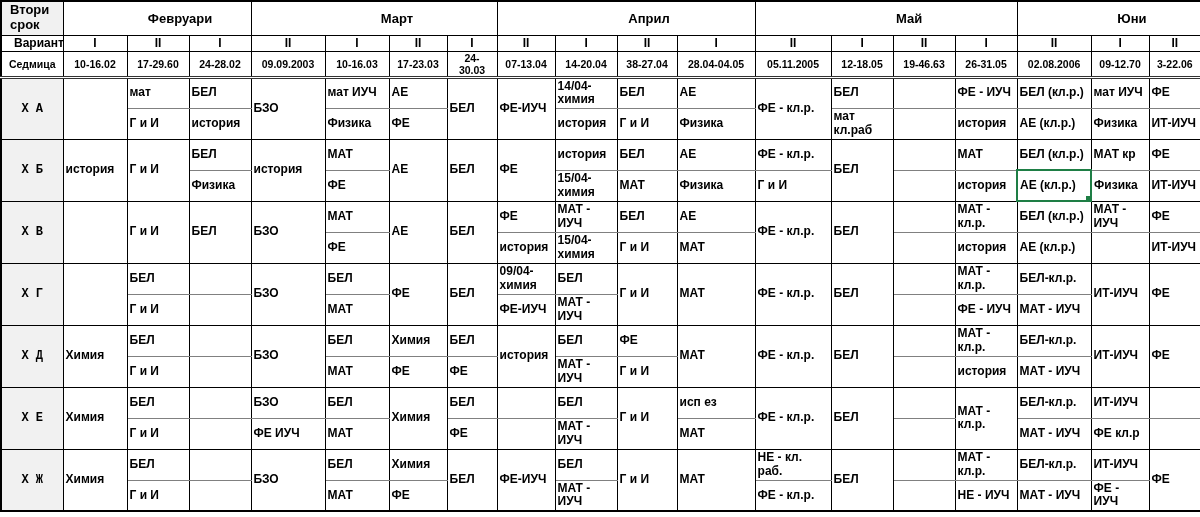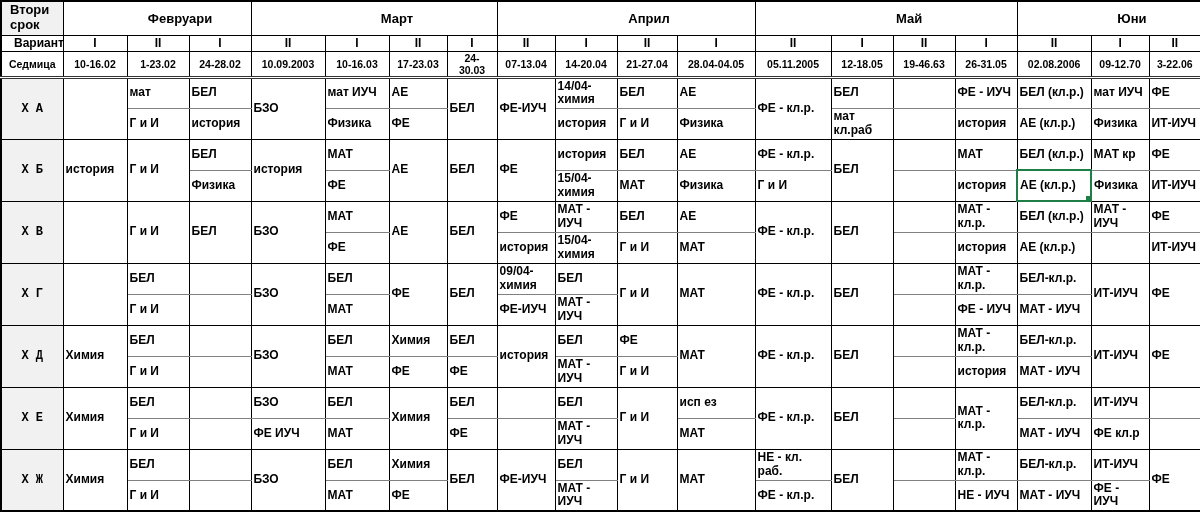--- a/index.html
+++ b/index.html
@@ -80,29 +80,29 @@
           <th>I</th>
           <th>II</th>
           <th>I</th>
           <th>II</th>
           <th>I</th>
           <th>II</th>
         </tr>
         <tr class="week-row">
           <th class="rowhead">Седмица</th>
           <th>10-16.02</th>
-          <th>1-23.02</th>
+          <th>17-29.60</th>
           <th>24-28.02</th>
-          <th>10.09.2003</th>
+          <th>09.09.2003</th>
           <th>10-16.03</th>
           <th>17-23.03</th>
           <th>24-30.03</th>
           <th>07-13.04</th>
           <th>14-20.04</th>
-          <th>21-27.04</th>
+          <th>38-27.04</th>
           <th>28.04-04.05</th>
           <th>05.11.2005</th>
           <th>12-18.05</th>
           <th>19-46.63</th>
           <th>26-31.05</th>
           <th>02.08.2006</th>
           <th>09-12.70</th>
           <th>3-22.06</th>
         </tr>
       </thead>

